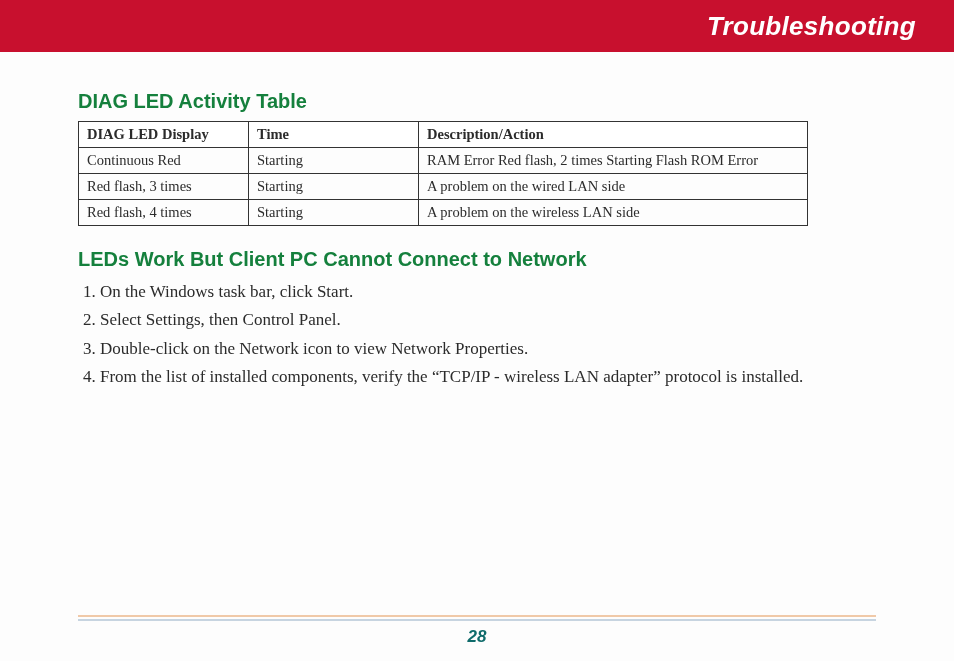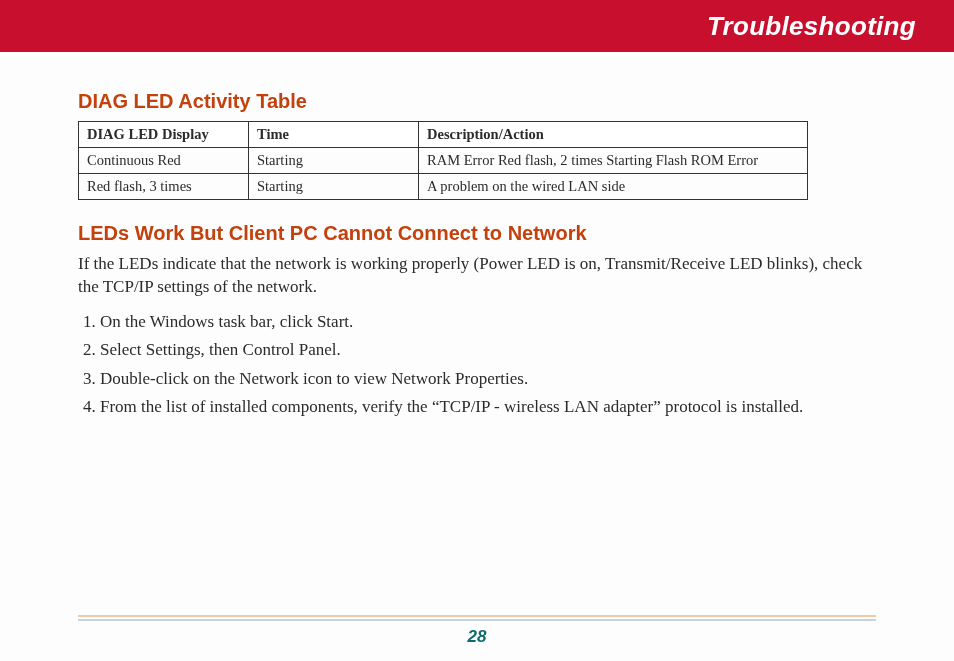--- a/index.html
+++ b/index.html
@@ -30,21 +30,21 @@
     font-style:italic;font-weight:700;
     font-size:26px;letter-spacing:.3px;
   }
   .page{
     padding:28px 78px 0 78px;
   }
   h2.section{
     font-family:"Century Gothic","Avant Garde",Futura,Arial,sans-serif;
     font-weight:700;font-size:20px;
     margin:10px 0 8px;
-    color:#c2410c;
+    color:#15803d;
   }
   h2.section.accent{color:var(--accent)}
   table.d{
     width:730px;border-collapse:collapse;
     font-size:14.5px;
   }
   table.d th,table.d td{
     border:1px solid #333;
     padding:4px 8px;
     text-align:left;vertical-align:top;
@@ -109,25 +109,29 @@
       <tr>
         <td>Continuous Red</td>
         <td>Starting</td>
         <td>RAM Error Red flash, 2 times Starting Flash ROM Error</td>
       </tr>
       <tr>
         <td>Red flash, 3 times</td>
         <td>Starting</td>
         <td>A problem on the wired LAN side</td>
       </tr>
+      <tr>
+        <td>Red flash, 4 times</td>
+        <td>Starting</td>
+        <td>A problem on the wireless LAN side</td>
+      </tr>
     </tbody>
   </table>
 
   <h2 class="section" style="margin-top:22px">LEDs Work But Client PC Cannot Connect to Network</h2>
-  <p class="body">If the LEDs indicate that the network is working properly (Power LED is on, Transmit/Receive LED blinks), check the TCP/IP settings of the network.</p>
 
 
   <ol class="steps">
     <li>On the Windows task bar, click Start.</li>
     <li>Select Settings, then Control Panel.</li>
     <li>Double-click on the Network icon to view Network Properties.</li>
     <li>From the list of installed components, verify the “TCP/IP - wireless LAN adapter” protocol is installed.</li>
   </ol>
 
 </div>

